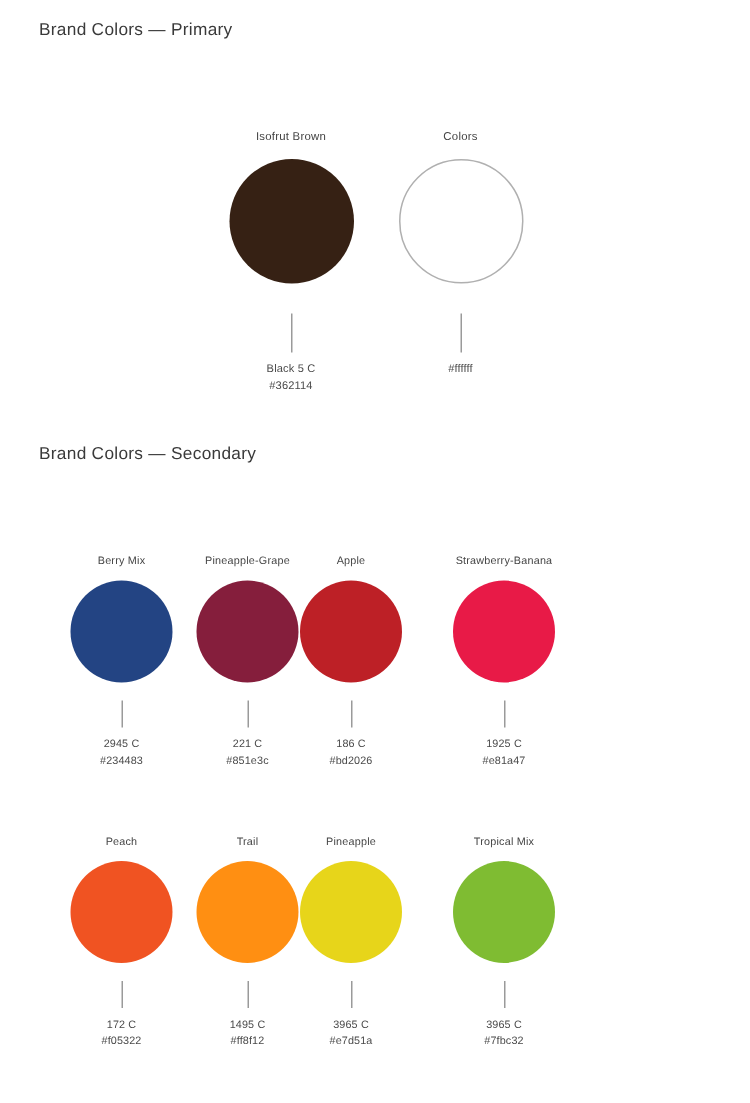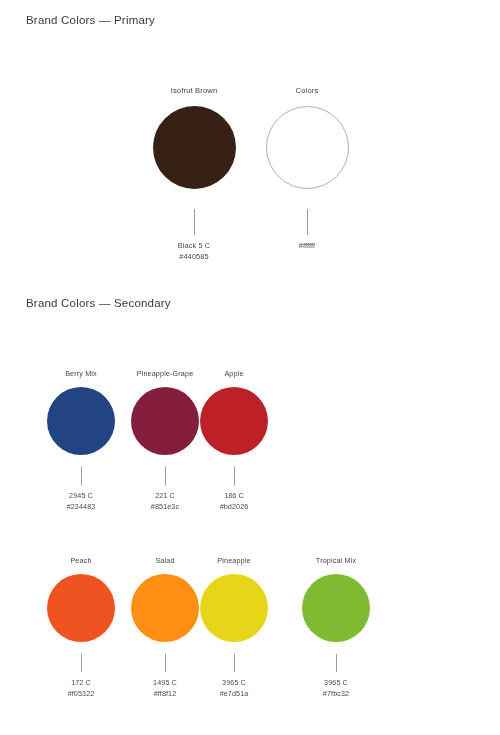--- a/index.html
+++ b/index.html
@@ -127,21 +127,21 @@
 <div class="page">
 
   <div class="section-title" id="primary-title">Brand Colors — Primary</div>
 
   <div class="swatch primary" id="swatch-isofrut-brown">
     <span class="swatch-name">Isofrut Brown</span>
     <span class="swatch-dot" style="background-color: rgb(54, 33, 20);"></span>
     <span class="connector"></span>
     <span class="swatch-codes">
       <span class="code-pantone">Black 5 C</span>
-      <span class="code-hex">#440585</span>
+      <span class="code-hex">#362114</span>
     </span>
   </div>
 
   <div class="swatch primary" id="swatch-white">
     <span class="swatch-name">Colors</span>
     <span class="swatch-dot dot-outlined" style="background-color: rgb(255, 255, 255);"></span>
     <span class="connector"></span>
     <span class="swatch-codes">
       <span class="code-hex">#ffffff</span>
     </span>
@@ -172,34 +172,43 @@
   <div class="swatch secondary row-1 col-3">
     <span class="swatch-name">Apple</span>
     <span class="swatch-dot" style="background-color: rgb(189, 32, 38);"></span>
     <span class="connector"></span>
     <span class="swatch-codes">
       <span class="code-pantone">186 C</span>
       <span class="code-hex">#bd2026</span>
     </span>
   </div>
 
+  <div class="swatch secondary row-1 col-4">
+    <span class="swatch-name">Strawberry-Banana</span>
+    <span class="swatch-dot" style="background-color: rgb(232, 26, 71);"></span>
+    <span class="connector"></span>
+    <span class="swatch-codes">
+      <span class="code-pantone">1925 C</span>
+      <span class="code-hex">#e81a47</span>
+    </span>
+  </div>
 
 
   <div class="swatch secondary row-2 col-1">
     <span class="swatch-name">Peach</span>
     <span class="swatch-dot" style="background-color: rgb(240, 83, 34);"></span>
     <span class="connector"></span>
     <span class="swatch-codes">
       <span class="code-pantone">172 C</span>
       <span class="code-hex">#f05322</span>
     </span>
   </div>
 
   <div class="swatch secondary row-2 col-2">
-    <span class="swatch-name">Salad</span>
+    <span class="swatch-name">Trail</span>
     <span class="swatch-dot" style="background-color: rgb(255, 143, 18);"></span>
     <span class="connector"></span>
     <span class="swatch-codes">
       <span class="code-pantone">1495 C</span>
       <span class="code-hex">#ff8f12</span>
     </span>
   </div>
 
   <div class="swatch secondary row-2 col-3">
     <span class="swatch-name">Pineapple</span>

